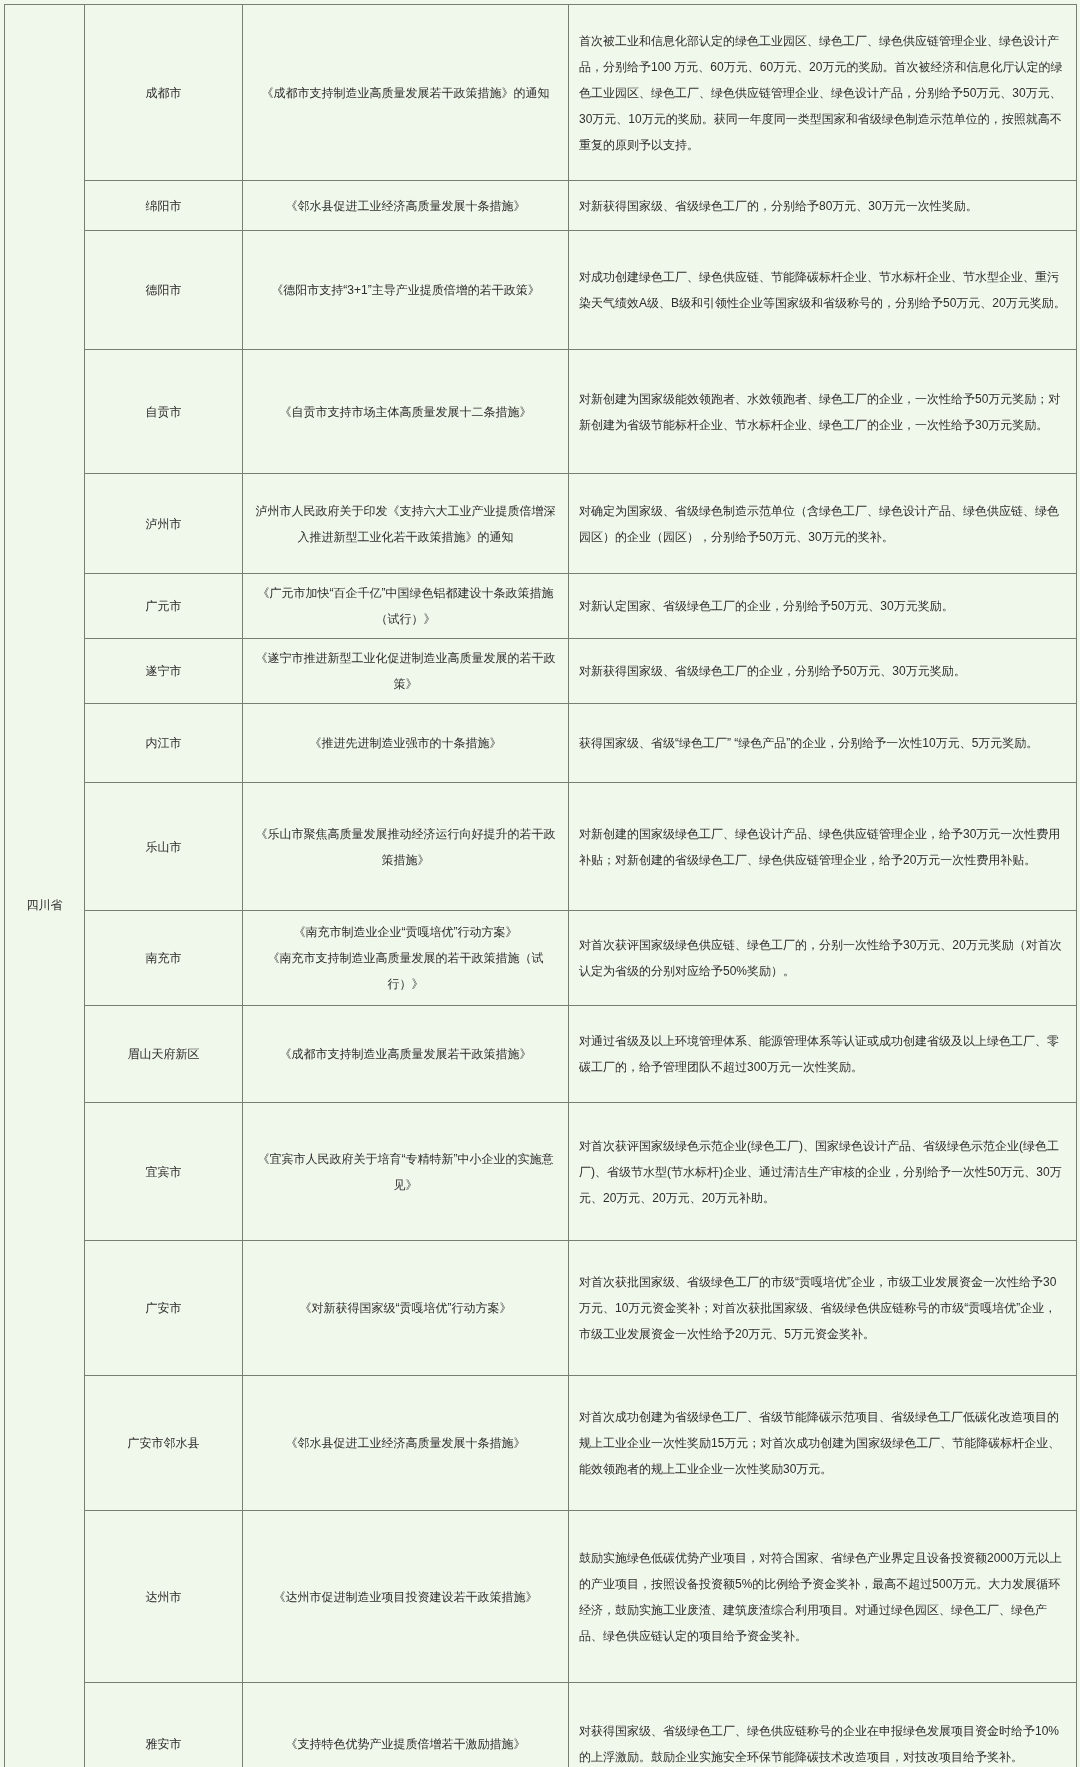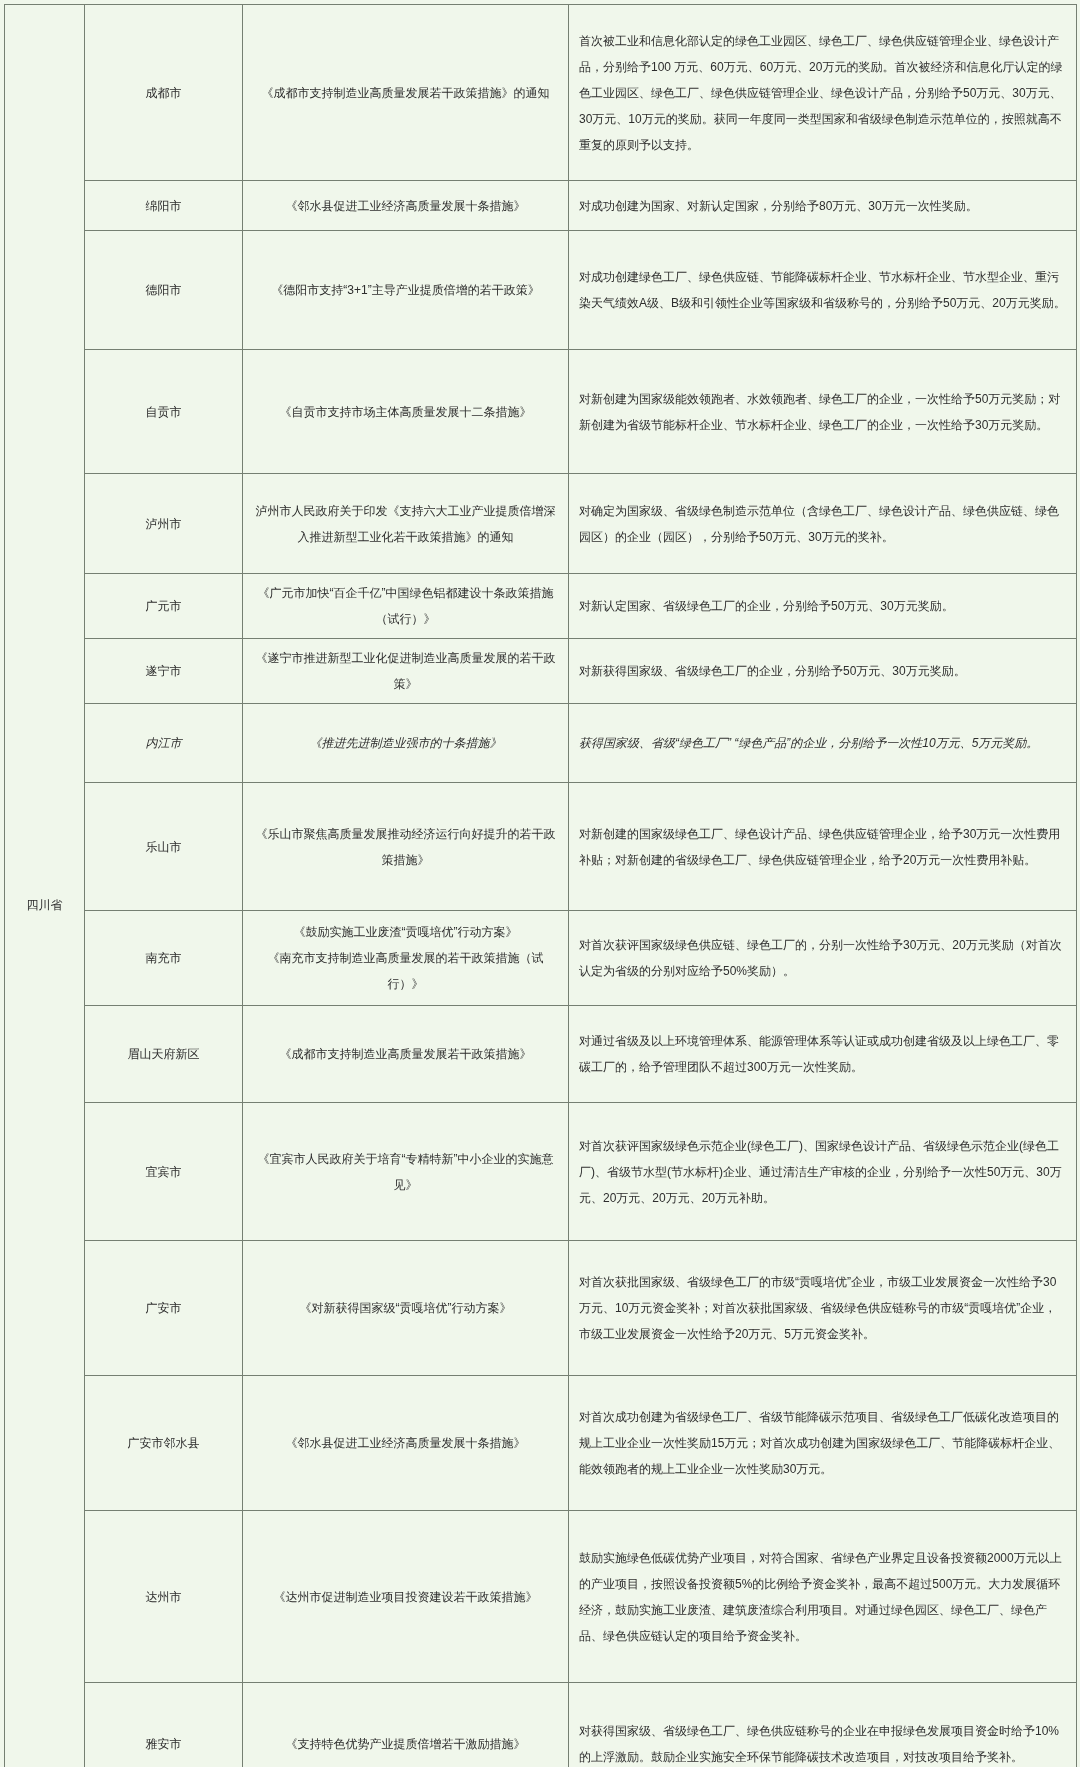--- a/index.html
+++ b/index.html
@@ -44,21 +44,21 @@
     <tbody id="table-body">
         <tr style="height: 176px;">
     <td class="province-cell" rowspan="16">四川省</td>
           <td class="city-cell">成都市</td>
     <td class="policy-cell">《成都市支持制造业高质量发展若干政策措施》的通知</td>
     <td class="detail-cell">首次被工业和信息化部认定的绿色工业园区、绿色工厂、绿色供应链管理企业、绿色设计产品，分别给予100 万元、60万元、60万元、20万元的奖励。首次被经济和信息化厅认定的绿色工业园区、绿色工厂、绿色供应链管理企业、绿色设计产品，分别给予50万元、30万元、30万元、10万元的奖励。获同一年度同一类型国家和省级绿色制造示范单位的，按照就高不重复的原则予以支持。</td>
   </tr>
         <tr style="height: 50px;">
     <td class="city-cell">绵阳市</td>
     <td class="policy-cell">《邻水县促进工业经济高质量发展十条措施》</td>
-    <td class="detail-cell">对成功创建为国家、对新认定国家，分别给予80万元、30万元一次性奖励。</td>
+    <td class="detail-cell">对新获得国家级、省级绿色工厂的，分别给予80万元、30万元一次性奖励。</td>
   </tr>
         <tr style="height: 119px;">
     <td class="city-cell">德阳市</td>
     <td class="policy-cell">《德阳市支持“3+1”主导产业提质倍增的若干政策》</td>
     <td class="detail-cell">对成功创建绿色工厂、绿色供应链、节能降碳标杆企业、节水标杆企业、节水型企业、重污染天气绩效A级、B级和引领性企业等国家级和省级称号的，分别给予50万元、20万元奖励。</td>
   </tr>
         <tr style="height: 124px;">
     <td class="city-cell">自贡市</td>
     <td class="policy-cell">《自贡市支持市场主体高质量发展十二条措施》</td>
     <td class="detail-cell">对新创建为国家级能效领跑者、水效领跑者、绿色工厂的企业，一次性给予50万元奖励；对新创建为省级节能标杆企业、节水标杆企业、绿色工厂的企业，一次性给予30万元奖励。</td>
@@ -71,33 +71,33 @@
         <tr style="height: 49px; padding-left: 40px;">
     <td class="city-cell">广元市</td>
     <td class="policy-cell">《广元市加快“百企千亿”中国绿色铝都建设十条政策措施（试行）》</td>
     <td class="detail-cell">对新认定国家、省级绿色工厂的企业，分别给予50万元、30万元奖励。</td>
   </tr>
         <tr style="height: 45px; padding-left: 48px;">
     <td class="city-cell">遂宁市</td>
     <td class="policy-cell">《遂宁市推进新型工业化促进制造业高质量发展的若干政策》</td>
     <td class="detail-cell">对新获得国家级、省级绿色工厂的企业，分别给予50万元、30万元奖励。</td>
   </tr>
-        <tr style="height: 79px; font-style: italic;">
+        <tr style="height: 79px;">
     <td class="city-cell">内江市</td>
     <td class="policy-cell">《推进先进制造业强市的十条措施》</td>
     <td class="detail-cell">获得国家级、省级“绿色工厂” “绿色产品”的企业，分别给予一次性10万元、5万元奖励。</td>
   </tr>
         <tr style="height: 128px;">
     <td class="city-cell">乐山市</td>
     <td class="policy-cell">《乐山市聚焦高质量发展推动经济运行向好提升的若干政策措施》</td>
     <td class="detail-cell">对新创建的国家级绿色工厂、绿色设计产品、绿色供应链管理企业，给予30万元一次性费用补贴；对新创建的省级绿色工厂、绿色供应链管理企业，给予20万元一次性费用补贴。</td>
   </tr>
         <tr style="height: 95px;">
     <td class="city-cell">南充市</td>
-    <td class="policy-cell">《鼓励实施工业废渣“贡嘎培优”行动方案》
+    <td class="policy-cell">《南充市制造业企业“贡嘎培优”行动方案》
 《南充市支持制造业高质量发展的若干政策措施（试行）》</td>
     <td class="detail-cell">对首次获评国家级绿色供应链、绿色工厂的，分别一次性给予30万元、20万元奖励（对首次认定为省级的分别对应给予50%奖励）。</td>
   </tr>
         <tr style="height: 97px;">
     <td class="city-cell">眉山天府新区</td>
     <td class="policy-cell">《成都市支持制造业高质量发展若干政策措施》</td>
     <td class="detail-cell">对通过省级及以上环境管理体系、能源管理体系等认证或成功创建省级及以上绿色工厂、零碳工厂的，给予管理团队不超过300万元一次性奖励。</td>
   </tr>
         <tr style="height: 138px;">
     <td class="city-cell">宜宾市</td>

